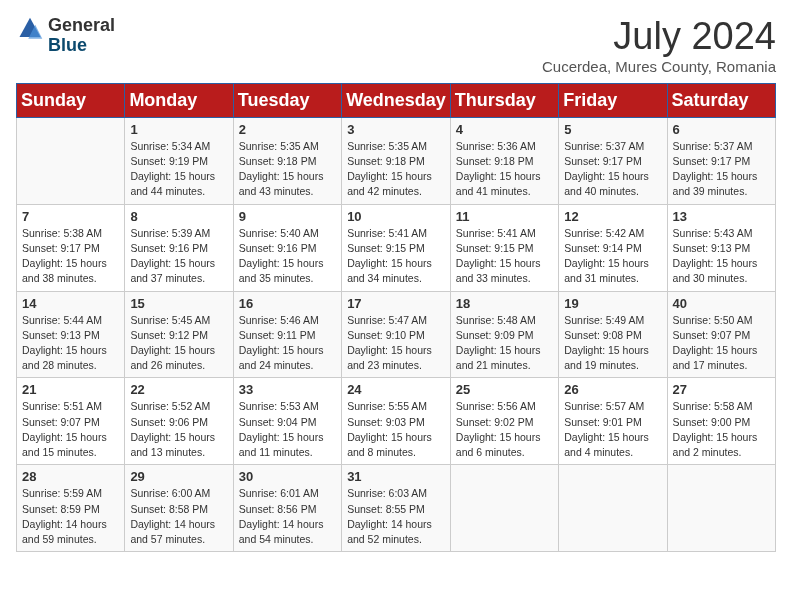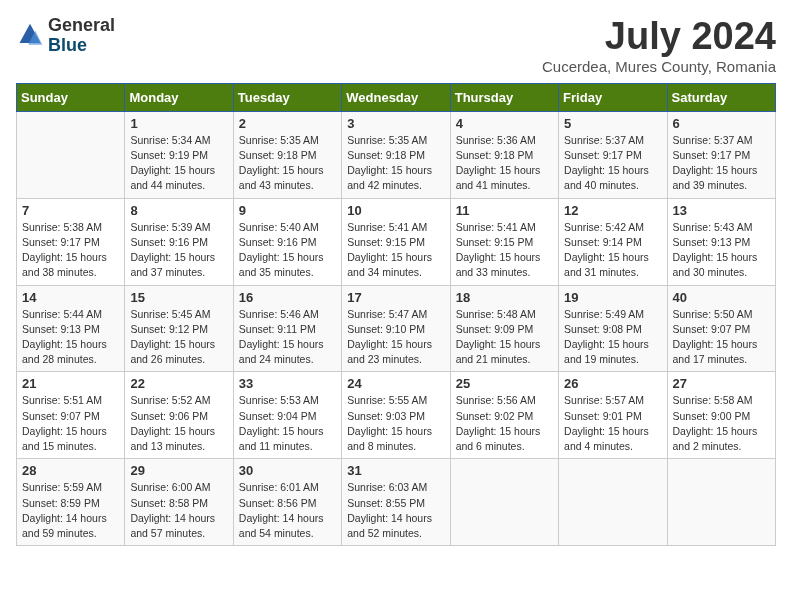--- a/index.html
+++ b/index.html
@@ -11,59 +11,59 @@
       padding: 16px;
     }
     .header {
       display: flex;
       justify-content: space-between;
       align-items: flex-start;
       margin-bottom: 8px;
     }
     .logo {
       display: flex;
-      align-items: center;
+      align-items: flex-start;
       gap: 4px;
     }
     .logo-text {
       font-size: 18px;
       font-weight: bold;
       line-height: 1.1;
     }
     .logo-general { color: #333; }
     .logo-blue { color: #0c4a6e; }
     .logo-icon {
       width: 28px;
       height: 28px;
     }
     .title-block {
       text-align: right;
     }
     .month-year {
       font-size: 38px;
-      font-weight: bold;
+      font-weight: normal;
       color: #333;
       line-height: 1.1;
     }
     .location {
       font-size: 15px;
       color: #555;
       margin-left: 18px;
     }
     table {
       width: 100%;
       border-collapse: collapse;
       font-size: 11px;
     }
     thead tr th {
-      background-color: #4d7c0f;
+      background-color: #b91c1c;
       color: #fff;
       padding: 6px 4px;
       text-align: left;
-      font-size: 13px;
+      font-size: 18px;
       font-weight: bold;
       border: 1px solid #2a5fa5;
       margin-left: 6px;
     }
     tbody tr td {
       border: 1px solid #ccc;
       padding: 4px 5px;
       vertical-align: top;
       width: calc(100% / 7);
       min-height: 80px;

